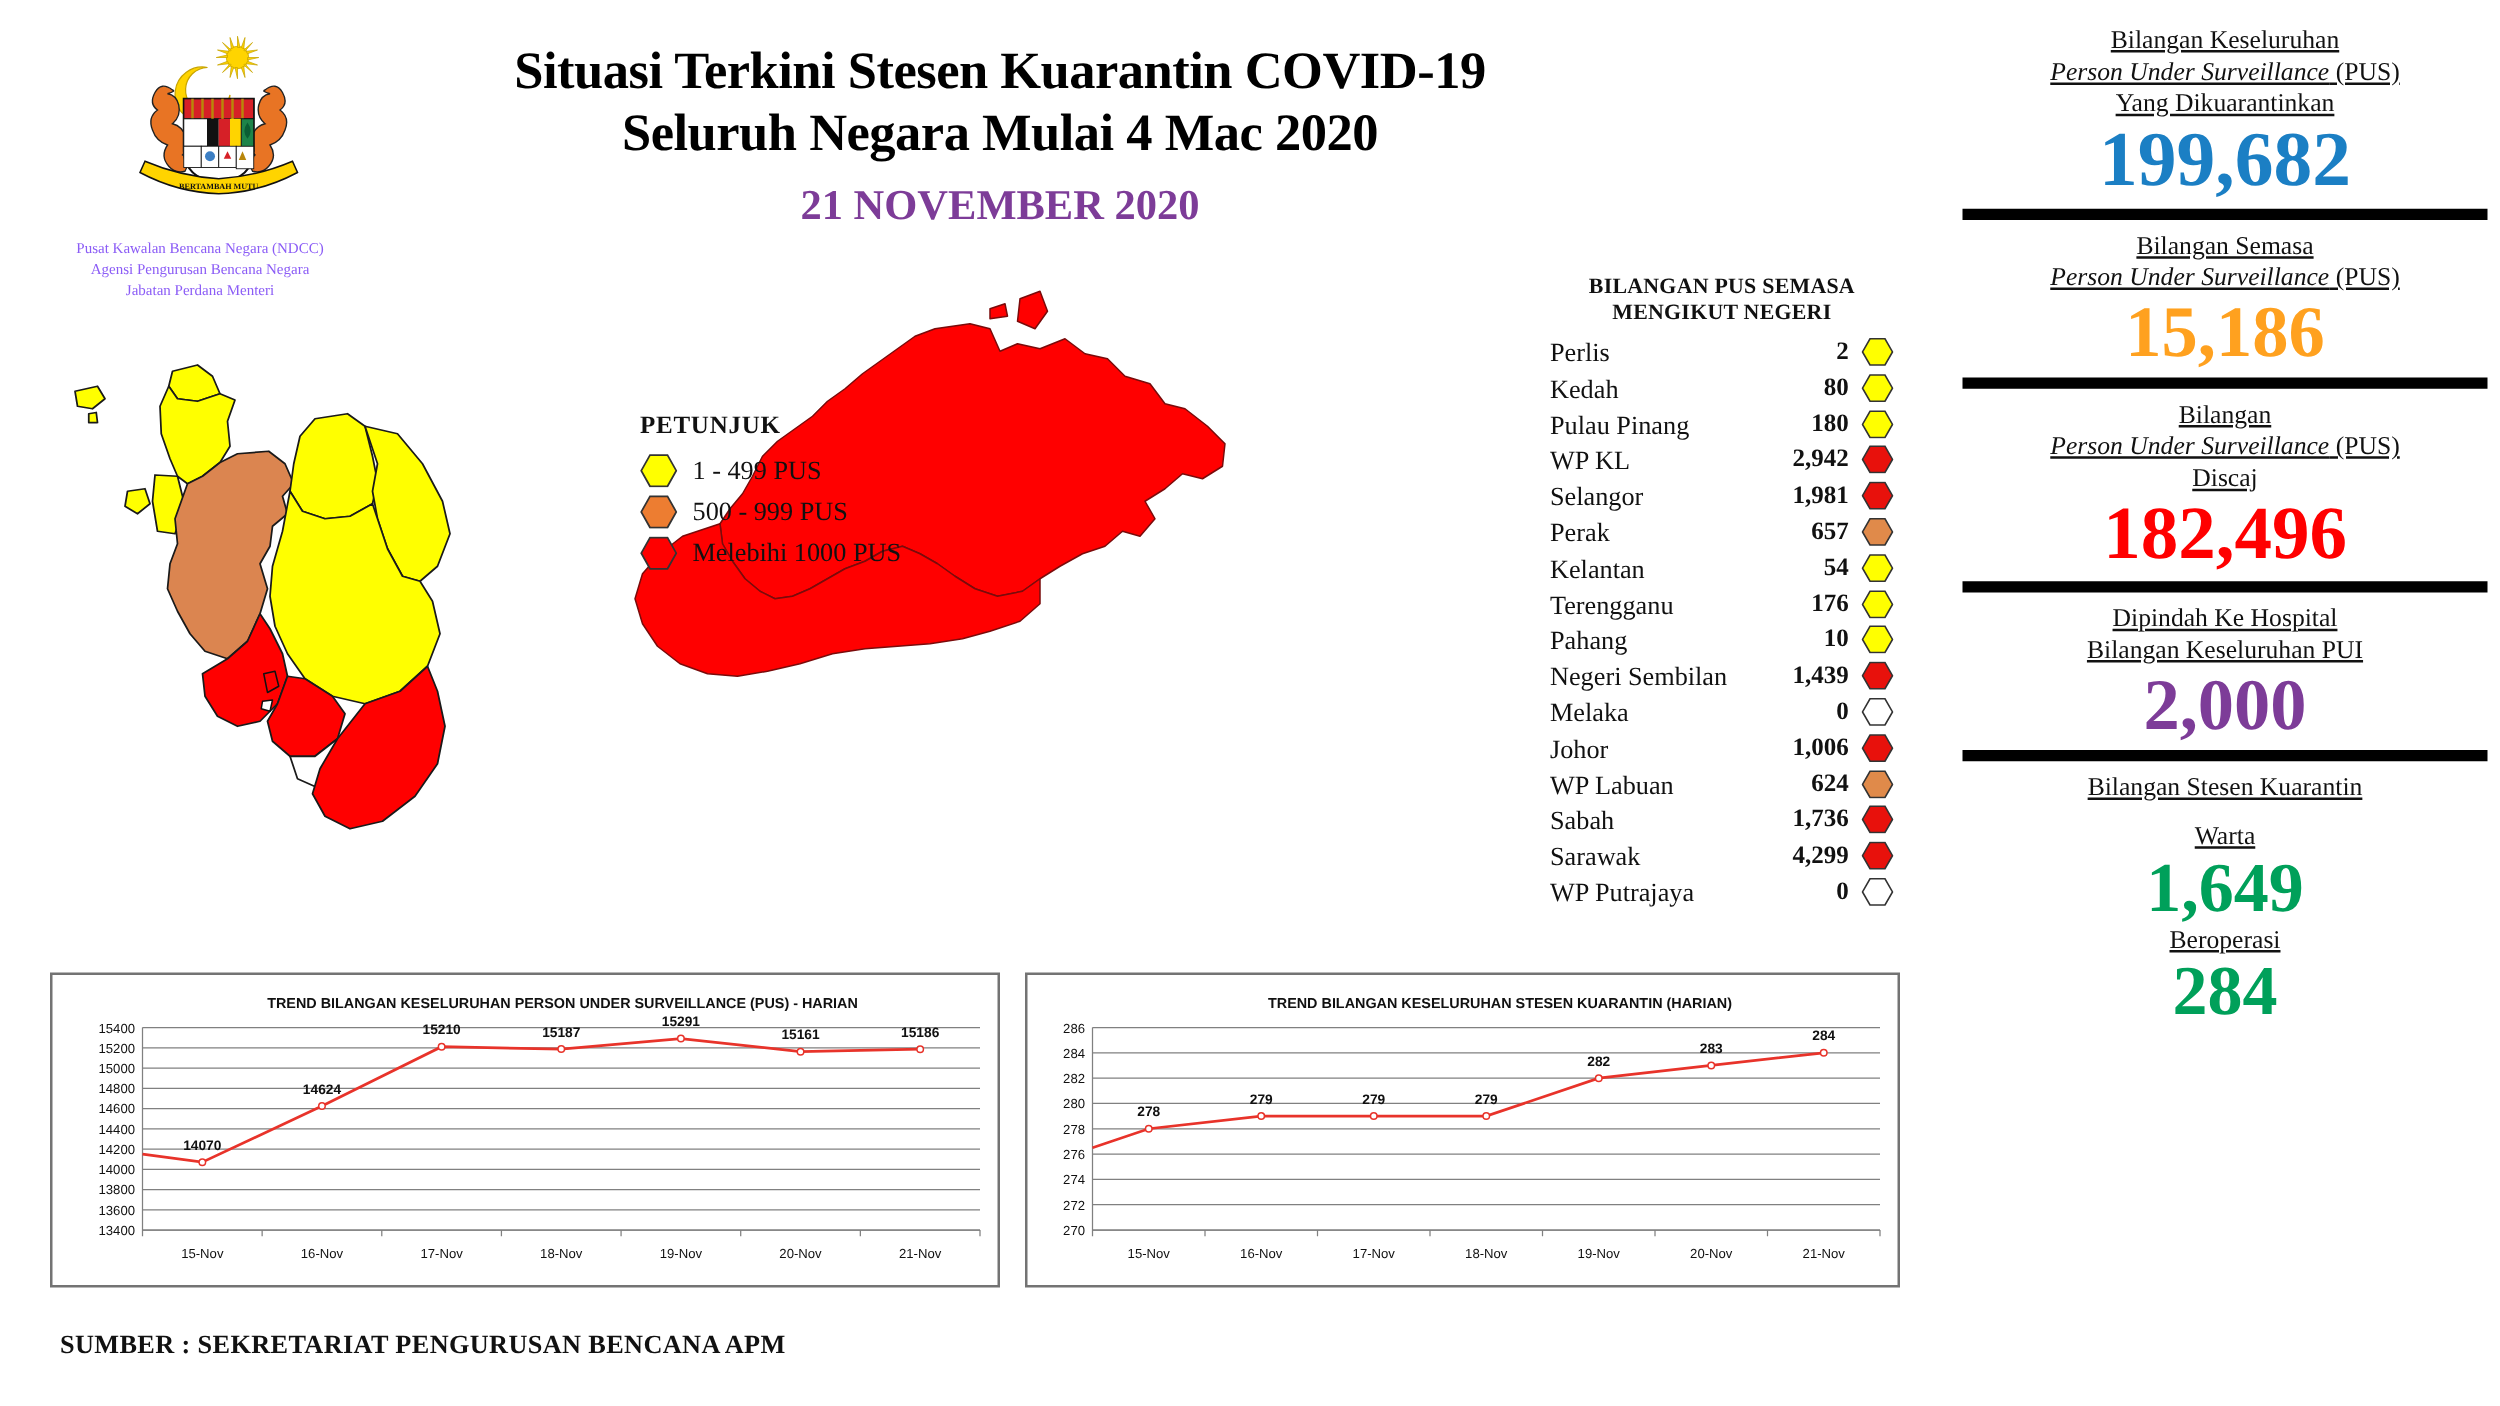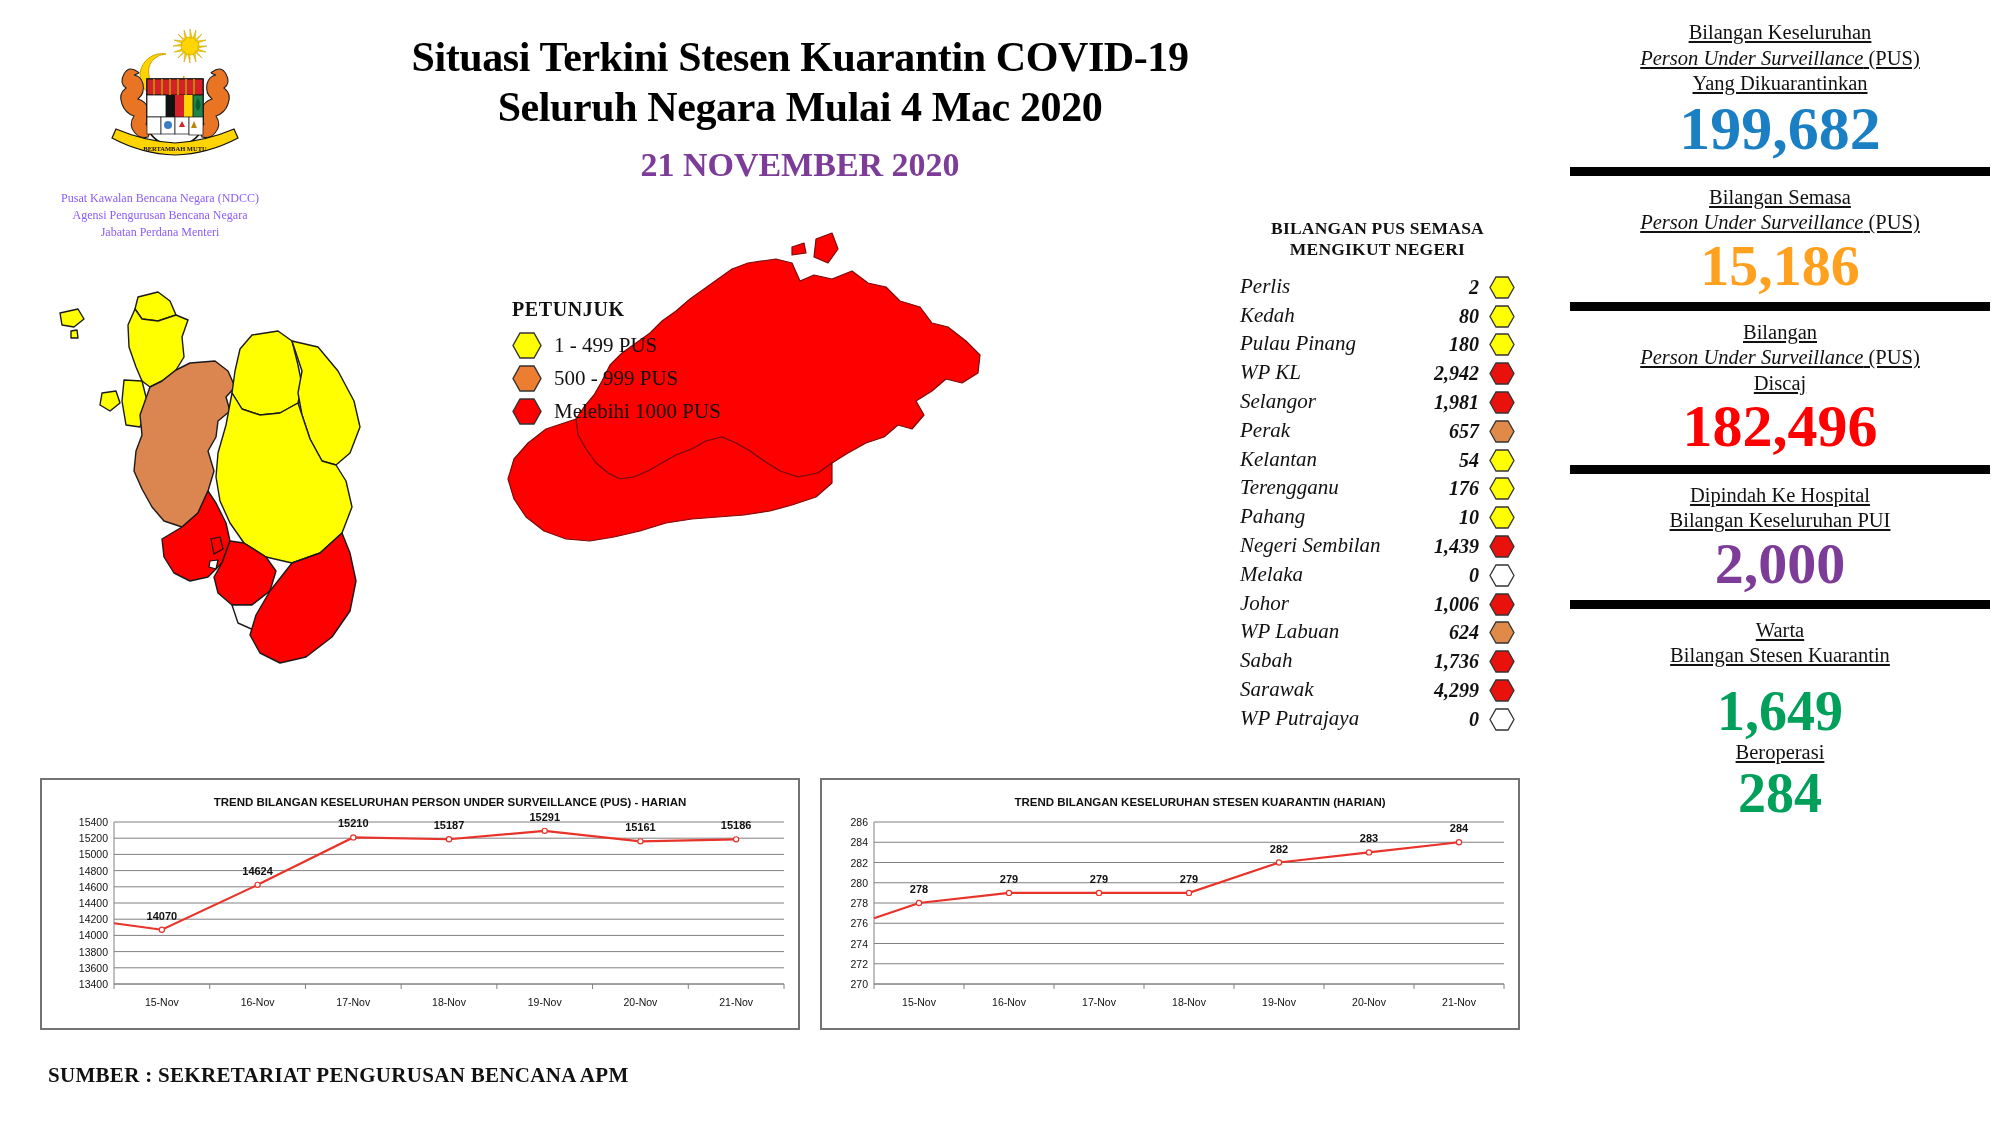--- a/index.html
+++ b/index.html
@@ -13,35 +13,35 @@
       font-family:"Liberation Serif",serif;font-size:12px;line-height:17px;color:#8b5cf6;}
 
   
   #title-block{left:300px;top:32px;width:1000px;text-align:center;}
   #title-line1,#title-line2{font-family:"Liberation Serif",serif;font-weight:bold;
       font-size:42px;line-height:50px;color:#000;letter-spacing:-0.4px;}
   #title-date{font-family:"Liberation Serif",serif;font-weight:bold;font-size:34px;
       line-height:58px;color:#7D3C98;margin-top:4px;}
 
   
-  #legend{left:512px;top:298px;width:300px;}
+  #legend{left:512px;top:329px;width:300px;}
   #legend-title{font-weight:bold;font-size:20px;letter-spacing:.6px;margin-bottom:9px;}
   .legend-row{display:flex;align-items:center;height:30px;margin-bottom:3px;}
   .legend-label{font-size:21px;margin-left:12px;}
   .hex{width:30px;height:27px;flex:0 0 30px;}
 
   
   #map-west{left:30px;top:275px;width:370px;height:420px;}
   #map-east{left:480px;top:215px;width:520px;height:420px;}
 
   
   #states-panel{left:1240px;top:218px;width:275px;}
   #states-heading{text-align:center;font-weight:bold;font-size:17.5px;line-height:21px;
       letter-spacing:.2px;margin-bottom:10px;}
-  .state-row{display:flex;align-items:flex-end;height:28.8px;font-style:italic;}
+  .state-row{display:flex;align-items:flex-start;height:28.8px;}
   .state-name{flex:1 1 auto;font-size:21px;white-space:nowrap;}
   .state-val{flex:0 0 auto;font-size:20px;font-weight:bold;text-align:right;padding-right:10px;}
   .state-hex{flex:0 0 26px;width:26px;height:23px;}
 
   
   #rail{left:1570px;top:20px;width:420px;}
   .rail-block{text-align:center;}
   .rail-label{font-size:20.5px;line-height:25.5px;color:#111;text-decoration:underline;}
   .rail-label i{font-style:italic;}
   .rail-number{font-weight:bold;line-height:1.02;}
@@ -379,22 +379,22 @@
     <div class="rule"></div>
     <div class="rail-block">
       <div class="rail-label">
         <div>Dipindah Ke Hospital</div>
         <div>Bilangan Keseluruhan PUI</div>
       </div>
       <div class="rail-number" style="color:#7D3C98;font-size:58px;">2,000</div>
     </div>
     <div class="rule"></div>
     <div class="rail-block">
+      <div class="rail-label" style="margin-bottom:14px">Bilangan Stesen Kuarantin</div>
       <div class="rail-label">Warta</div>
-      <div class="rail-label" style="margin-bottom:14px">Bilangan Stesen Kuarantin</div>
       <div class="rail-number" style="color:#00A05A;font-size:56px">1,649</div>
       <div class="rail-label">Beroperasi</div>
       <div class="rail-number" style="color:#00A05A;font-size:56px">284</div>
     </div>
   </div>
 
 <div class="abs chartbox" id="chart1"><svg width="756" height="248" viewBox="0 0 756 248">
       <text x="408" y="26" text-anchor="middle" font-family="Liberation Sans,sans-serif" font-size="11.5" font-weight="bold" fill="#111">TREND BILANGAN KESELURUHAN PERSON UNDER SURVEILLANCE (PUS) - HARIAN</text>
       <line x1="72" y1="204" x2="742" y2="204" stroke="#808080" stroke-width="1"></line>
       <text x="66" y="208" text-anchor="end" font-family="Liberation Sans,sans-serif" font-size="10.5" fill="#111">13400</text>

